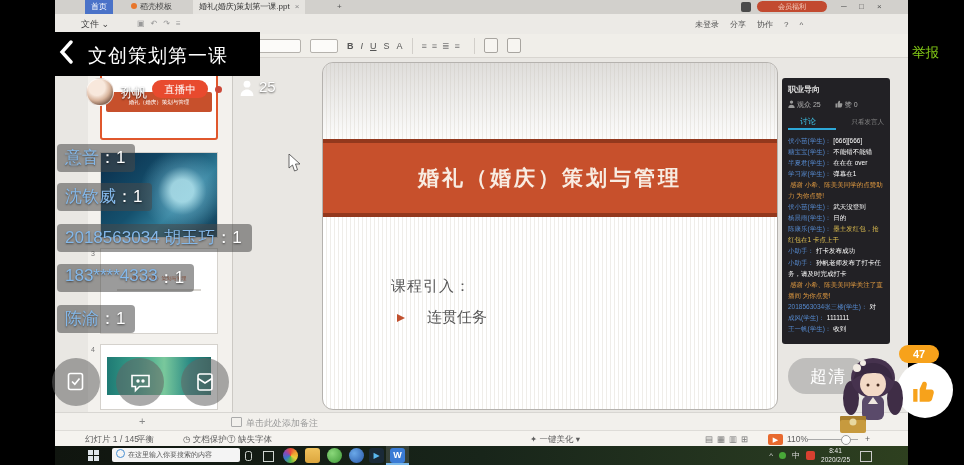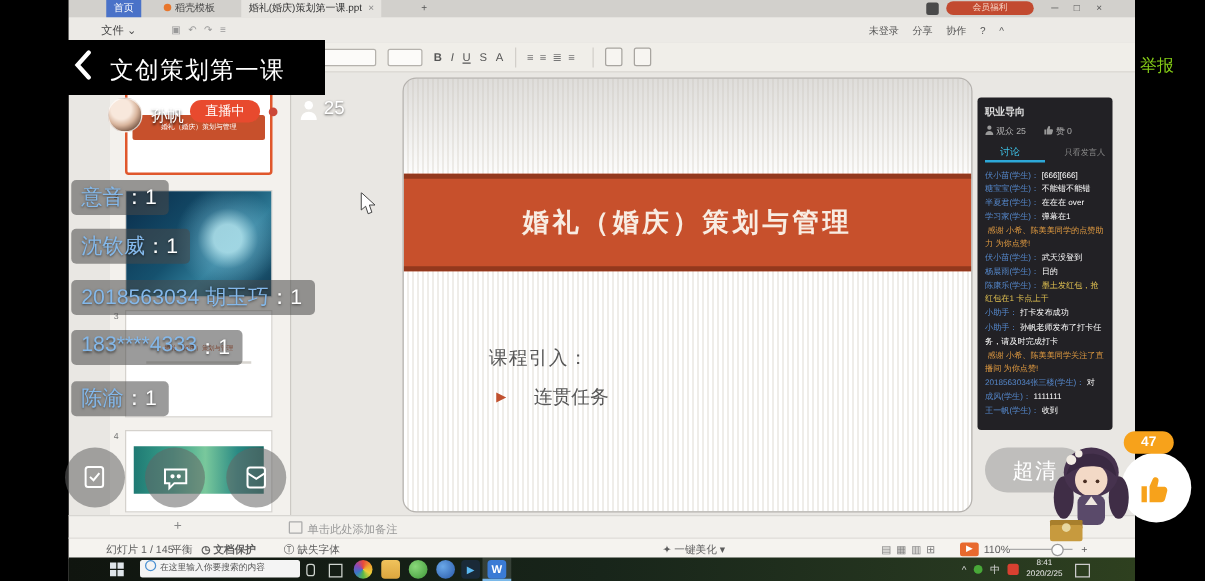--- a/index.html
+++ b/index.html
@@ -246,21 +246,21 @@
     </div>
 
     <div class="notesbar">
       <div class="addslide">+</div>
       <div class="notesph"><span class="notesico"></span><span>单击此处添加备注</span></div>
     </div>
 
     <div class="statusbar">
       <div class="sitem" style="left:30px;">幻灯片 1 / 145</div>
       <div class="sitem" style="left:82px;">平衡</div>
-      <div class="sitem" style="left:106px;font-weight:bold;">◷ <span>文档保护</span></div>
+      <div class="sitem" style="left:128px;">◷ <span>文档保护</span></div>
       <div class="sitem" style="left:172px;">Ⓣ <span>缺失字体</span></div>
       <div class="sitem" style="left:475px;">✦ <span>一键美化</span> ▾</div>
       <div class="sitem" style="left:650px;letter-spacing:4px;color:#777;">▤▦▥⊞</div>
       <div class="playbtn">▶</div>
       <div class="sitem" style="left:732px;">110%</div>
       <div class="ztrack"></div>
       <div class="zknob"></div>
       <div class="sitem" style="left:810px;">+</div>
     </div>
 

